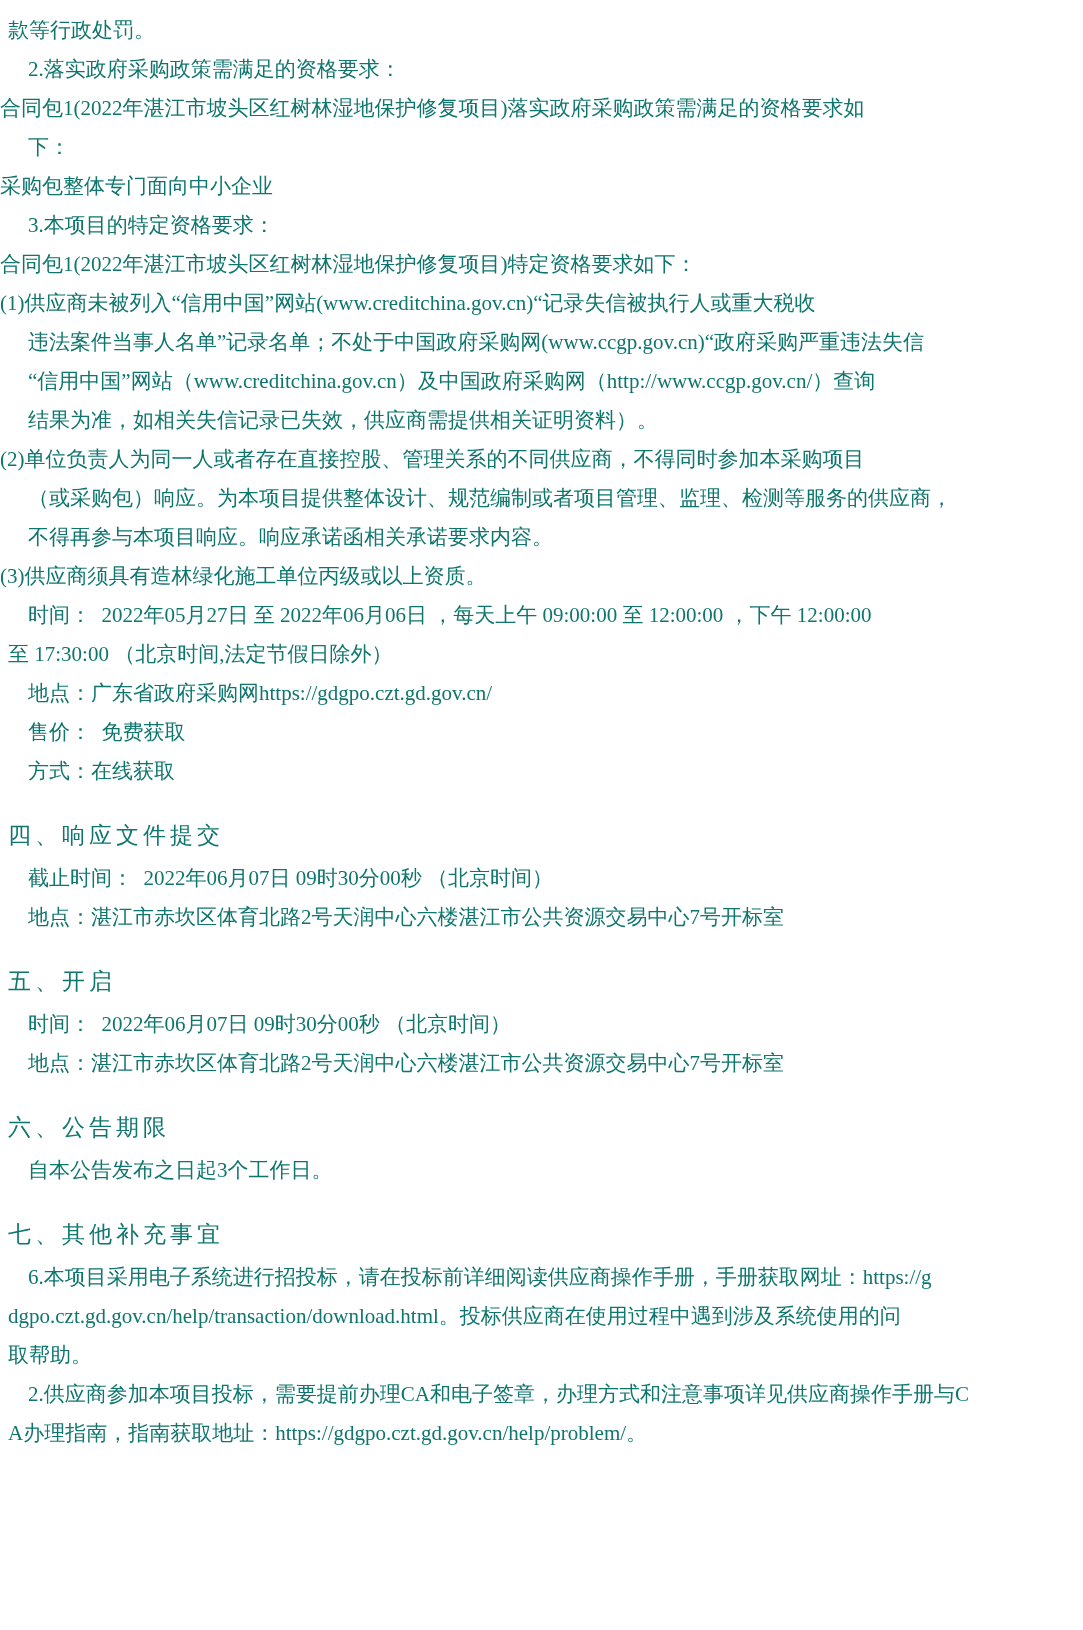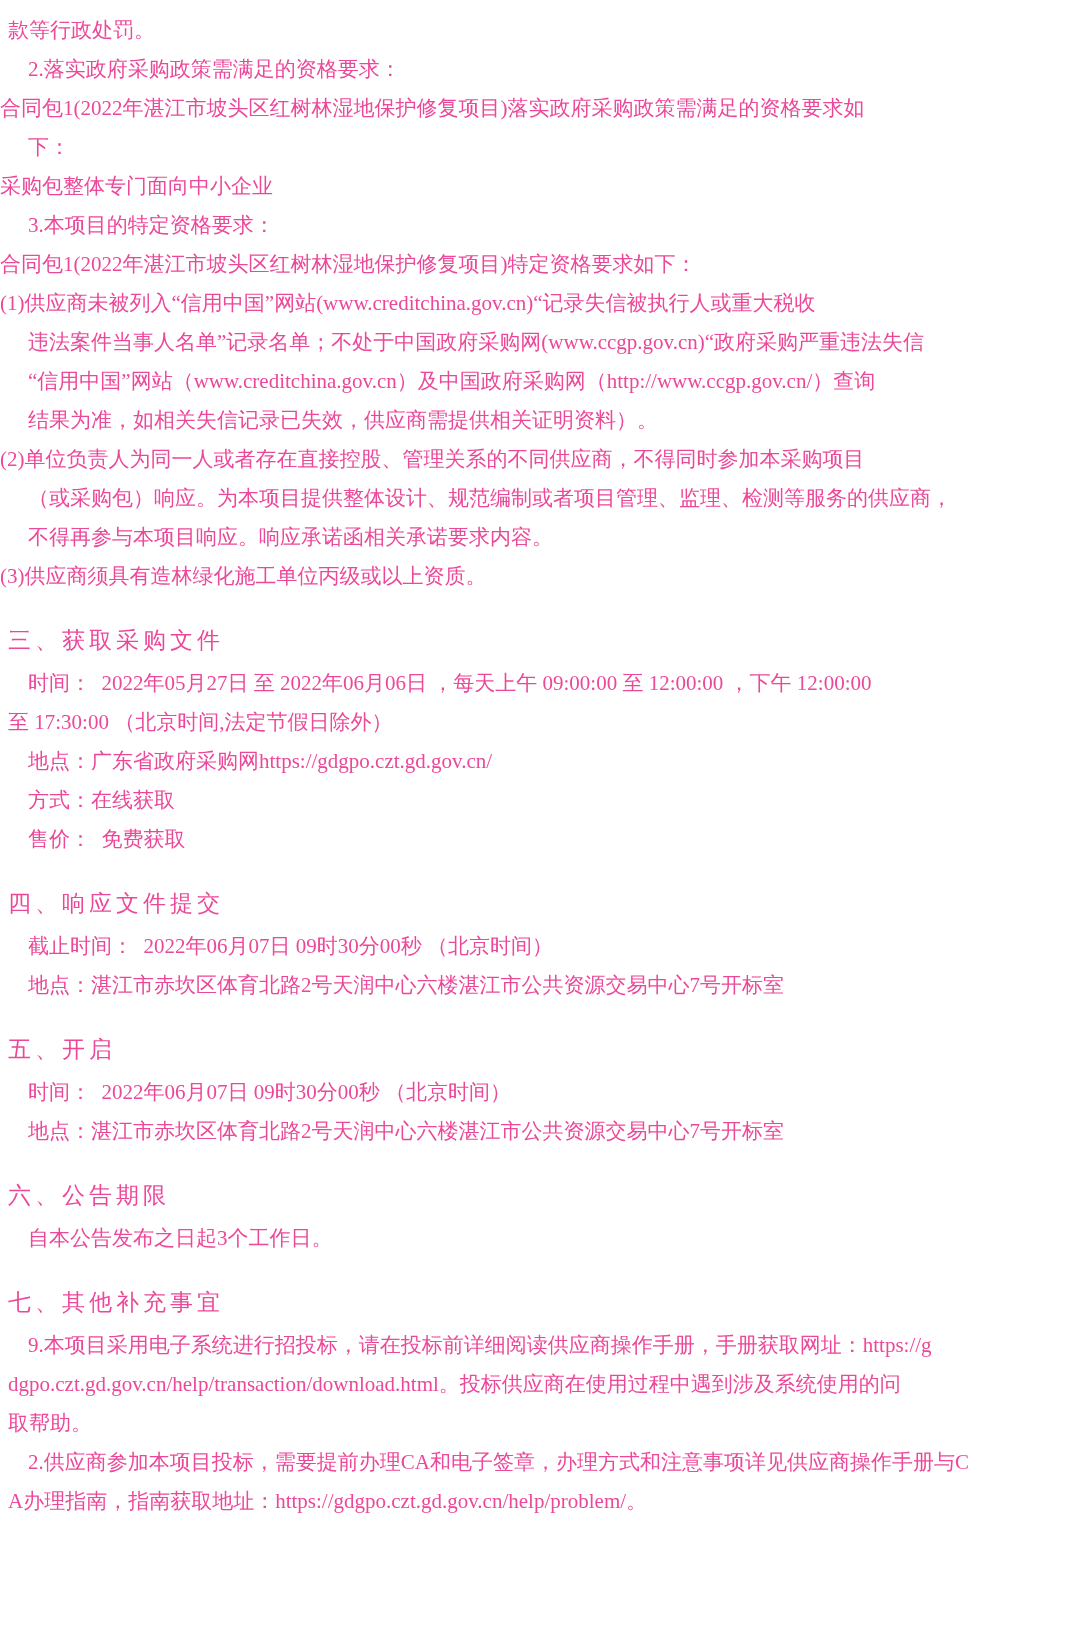--- a/index.html
+++ b/index.html
@@ -8,21 +8,21 @@
     background: #ffffff;
   }
   .page {
     position: relative;
     width: 1083px;
     height: 1630px;
     margin: 0 auto;
     background: #ffffff;
     overflow: hidden;
     font-family: "Liberation Serif", "DejaVu Serif", serif;
-    color: #ec4899;
+    color: #0f766e;
     box-sizing: border-box;
     padding-top: 11px;
   }
   .line {
     white-space: pre;
     box-sizing: border-box;
   }
   .line.body {
     font-size: 21px;
     line-height: 39px;
@@ -53,34 +53,33 @@
       <div class="line body ind1">3.本项目的特定资格要求：</div>
       <div class="line body ind2">合同包1(2022年湛江市坡头区红树林湿地保护修复项目)特定资格要求如下：</div>
       <div class="line body ind2">(1)供应商未被列入“信用中国”网站(www.creditchina.gov.cn)“记录失信被执行人或重大税收</div>
       <div class="line body ind1">违法案件当事人名单”记录名单；不处于中国政府采购网(www.ccgp.gov.cn)“政府采购严重违法失信</div>
       <div class="line body ind1">“信用中国”网站（www.creditchina.gov.cn）及中国政府采购网（http://www.ccgp.gov.cn/）查询</div>
       <div class="line body ind1">结果为准，如相关失信记录已失效，供应商需提供相关证明资料）。</div>
       <div class="line body ind2">(2)单位负责人为同一人或者存在直接控股、管理关系的不同供应商，不得同时参加本采购项目</div>
       <div class="line body ind1">（或采购包）响应。为本项目提供整体设计、规范编制或者项目管理、监理、检测等服务的供应商，</div>
       <div class="line body ind1">不得再参与本项目响应。响应承诺函相关承诺要求内容。</div>
       <div class="line body ind2">(3)供应商须具有造林绿化施工单位丙级或以上资质。</div>
-      <div class="line heading ind0">三、获取采购文件</div>
       <div class="line body ind1">时间：  2022年05月27日 至 2022年06月06日 ，每天上午 09:00:00 至 12:00:00 ，下午 12:00:00</div>
       <div class="line body ind0">至 17:30:00 （北京时间,法定节假日除外）</div>
       <div class="line body ind1">地点：广东省政府采购网https://gdgpo.czt.gd.gov.cn/</div>
+      <div class="line body ind1">售价：  免费获取</div>
       <div class="line body ind1">方式：在线获取</div>
-      <div class="line body ind1">售价：  免费获取</div>
       <div class="line heading ind0">四、响应文件提交</div>
       <div class="line body ind1">截止时间：  2022年06月07日 09时30分00秒 （北京时间）</div>
       <div class="line body ind1">地点：湛江市赤坎区体育北路2号天润中心六楼湛江市公共资源交易中心7号开标室</div>
       <div class="line heading ind0">五、开启</div>
       <div class="line body ind1">时间：  2022年06月07日 09时30分00秒 （北京时间）</div>
       <div class="line body ind1">地点：湛江市赤坎区体育北路2号天润中心六楼湛江市公共资源交易中心7号开标室</div>
       <div class="line heading ind0">六、公告期限</div>
       <div class="line body ind1">自本公告发布之日起3个工作日。</div>
       <div class="line heading ind0">七、其他补充事宜</div>
-      <div class="line body ind1">9.本项目采用电子系统进行招投标，请在投标前详细阅读供应商操作手册，手册获取网址：https://g</div>
+      <div class="line body ind1">6.本项目采用电子系统进行招投标，请在投标前详细阅读供应商操作手册，手册获取网址：https://g</div>
       <div class="line body ind0">dgpo.czt.gd.gov.cn/help/transaction/download.html。投标供应商在使用过程中遇到涉及系统使用的问</div>
       <div class="line body ind0">取帮助。</div>
       <div class="line body ind1">2.供应商参加本项目投标，需要提前办理CA和电子签章，办理方式和注意事项详见供应商操作手册与C</div>
       <div class="line body ind0">A办理指南，指南获取地址：https://gdgpo.czt.gd.gov.cn/help/problem/。</div>
     </div>
 </div>
 
 </body></html>

